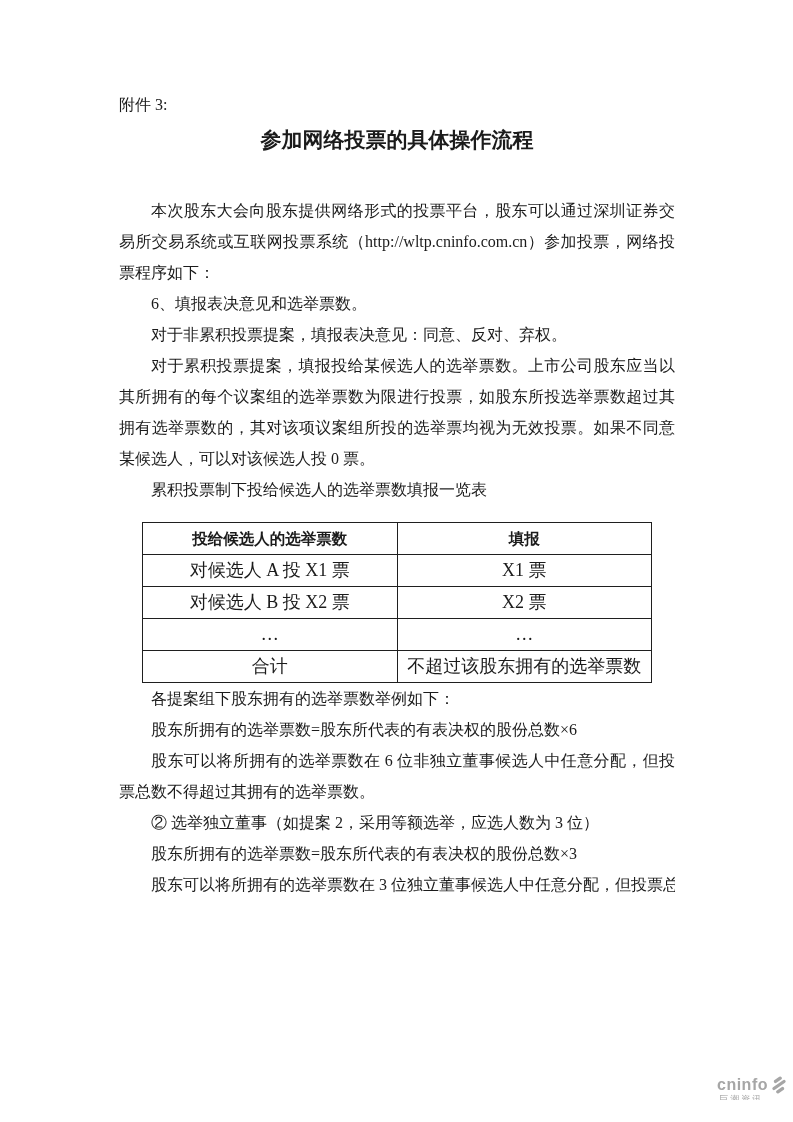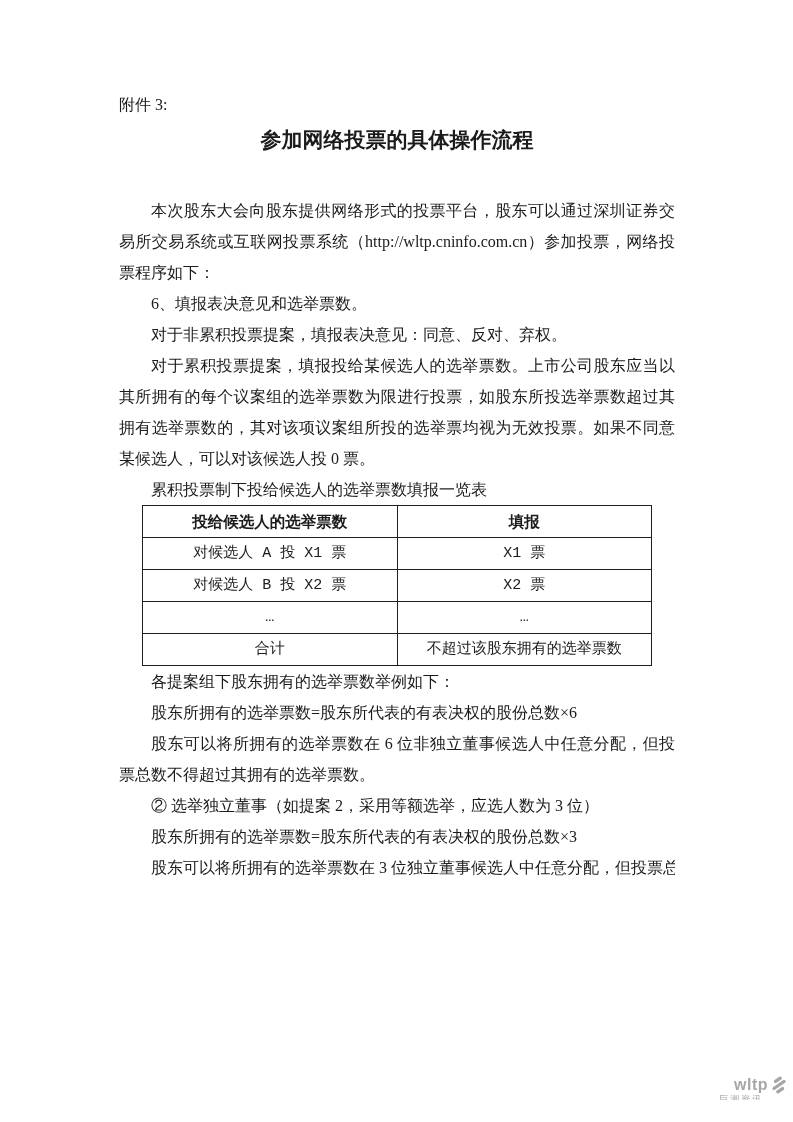--- a/index.html
+++ b/index.html
@@ -48,32 +48,31 @@
   .table-caption {
     margin:0;
     font-size:16px;
     line-height:27px;
     text-align:center;
     text-indent:0;
   }
   table.vote-table {
     border-collapse:collapse;
     width:510px;
-    margin:0 auto 0 auto;
+    margin:17px auto 0 auto;
     table-layout:fixed;
   }
   table.vote-table th, table.vote-table td {
     border:1px solid #1f1f1f;
     height:31px;
     text-align:center;
     vertical-align:middle;
     padding:0 4px;
-    font-size:15px;
+    font-size:18px;
     line-height:19px;
-    font-family:Liberation Mono, monospace;
   }
   table.vote-table th {
     font-weight:bold;
     font-size:15.5px;
     font-family:"Liberation Sans", sans-serif;
   }
   p.clip {
     white-space:nowrap;
     overflow:hidden;
   }
@@ -158,21 +157,21 @@
     <p class="body">股东所拥有的选举票数=股东所代表的有表决权的股份总数×6</p>
     <p class="body">股东可以将所拥有的选举票数在 6 位非独立董事候选人中任意分配，但投票总数不得超过其拥有的选举票数。</p>
     <p class="body">② 选举独立董事（如提案 2，采用等额选举，应选人数为 3 位）</p>
     <p class="body">股东所拥有的选举票数=股东所代表的有表决权的股份总数×3</p>
     <p class="body clip">股东可以将所拥有的选举票数在 3 位独立董事候选人中任意分配，但投票总</p>
 
   </div>
 
   <div class="cninfo-logo">
     <div class="logo-row">
-      <span class="logo-text">wltp</span>
+      <span class="logo-text">cninfo</span>
       <span style="display:inline-block; line-height:0;">
         <svg width="20" height="18" viewBox="0 0 24 22" aria-hidden="true">
           <g transform="rotate(-35 12 11)" fill="#a6a6a6">
             <rect x="9" y="3" width="11" height="4" rx="2"></rect>
             <rect x="2.5" y="9" width="19" height="4" rx="2"></rect>
             <rect x="4" y="15" width="11" height="4" rx="2"></rect>
           </g>
         </svg>
       </span>
     </div>

